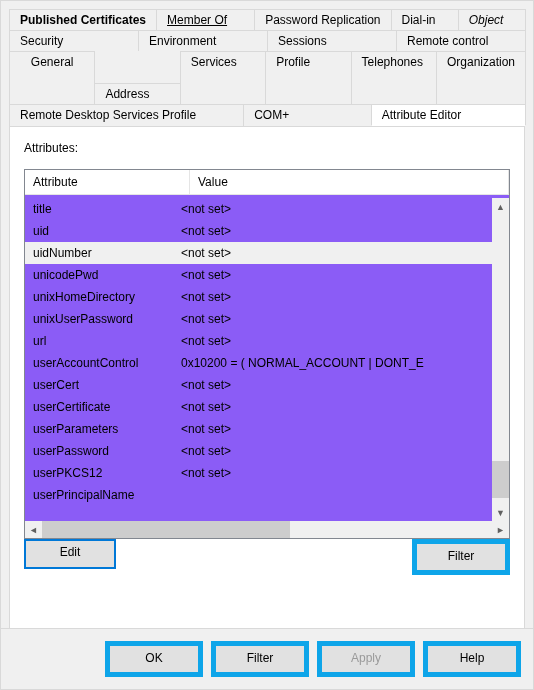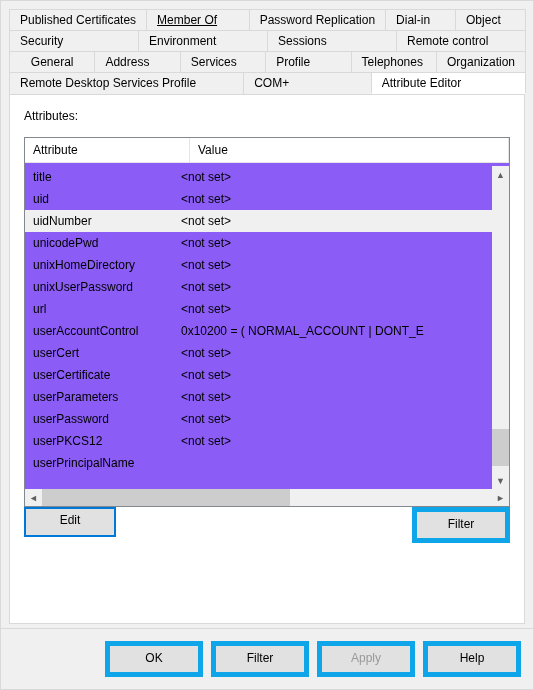--- a/index.html
+++ b/index.html
@@ -34,35 +34,35 @@
   .bottom-bar{position:absolute;left:0;right:0;bottom:0;border-top:1px solid #d9d9d9;background:#f0f0f0;padding:12px;display:flex;justify-content:flex-end;gap:8px}
   .bottom-bar .btn{width:88px}
   .btn.disabled{color:#9a9a9a}
 </style>
 </head>
 <body>
 
 <div class="dialog">
   <div class="tab-area">
     <div class="tab-row" id="tabrow1">
-        <div class="tab" style="flex: 1 1 0%;">Published Certificates</div>
+        <div class="tab" style="flex: 1 1 0%; font-weight: bold;">Published Certificates</div>
         <div class="tab" style="flex: 1 1 0%; text-decoration: underline;">Member Of</div>
         <div class="tab" style="flex: 1.3 1 0%;">Password Replication</div>
         <div class="tab" style="flex: 0.6 1 0%;">Dial-in</div>
-        <div class="tab" style="flex: 0.6 1 0%;">Object</div>
+        <div class="tab" style="flex: 0.6 1 0%; font-style: italic;">Object</div>
       </div>
     <div class="tab-row" id="tabrow2">
         <div class="tab" style="flex: 1 1 0%;">Security</div>
         <div class="tab" style="flex: 1 1 0%;">Environment</div>
         <div class="tab" style="flex: 1 1 0%;">Sessions</div>
         <div class="tab" style="flex: 1 1 0%;">Remote control</div>
       </div>
     <div class="tab-row" id="tabrow3">
         <div class="tab" style="flex: 1 1 0%; text-align: center;">General</div>
-        <div class="tab" style="flex: 1 1 0%;">Address</div>
+        <div class="tab" style="flex: 1 1 0%; margin-top: 32px;">Address</div>
         <div class="tab" style="flex: 1 1 0%;">Services</div>
         <div class="tab" style="flex: 1 1 0%;">Profile</div>
         <div class="tab" style="flex: 1 1 0%;">Telephones</div>
         <div class="tab" style="flex: 1 1 0%;">Organization</div>
       </div>
     <div class="tab-row" id="tabrow4">
         <div class="tab" style="flex: 1.6 1 0%;">Remote Desktop Services Profile</div>
         <div class="tab" style="flex: 0.8 1 0%;">COM+</div>
         <div class="tab active" style="flex: 1 1 0%;">Attribute Editor</div>
       </div>

